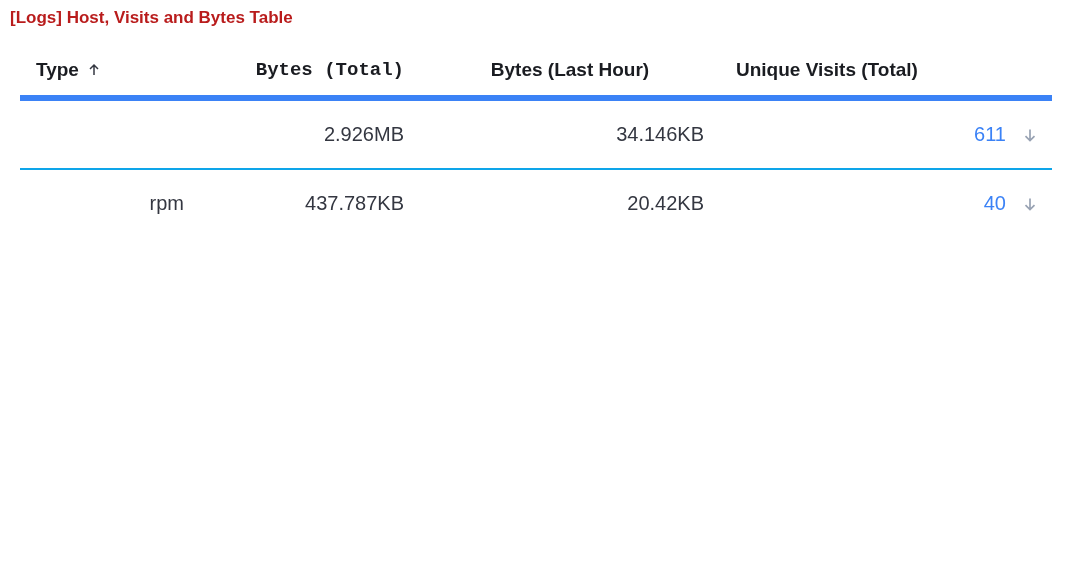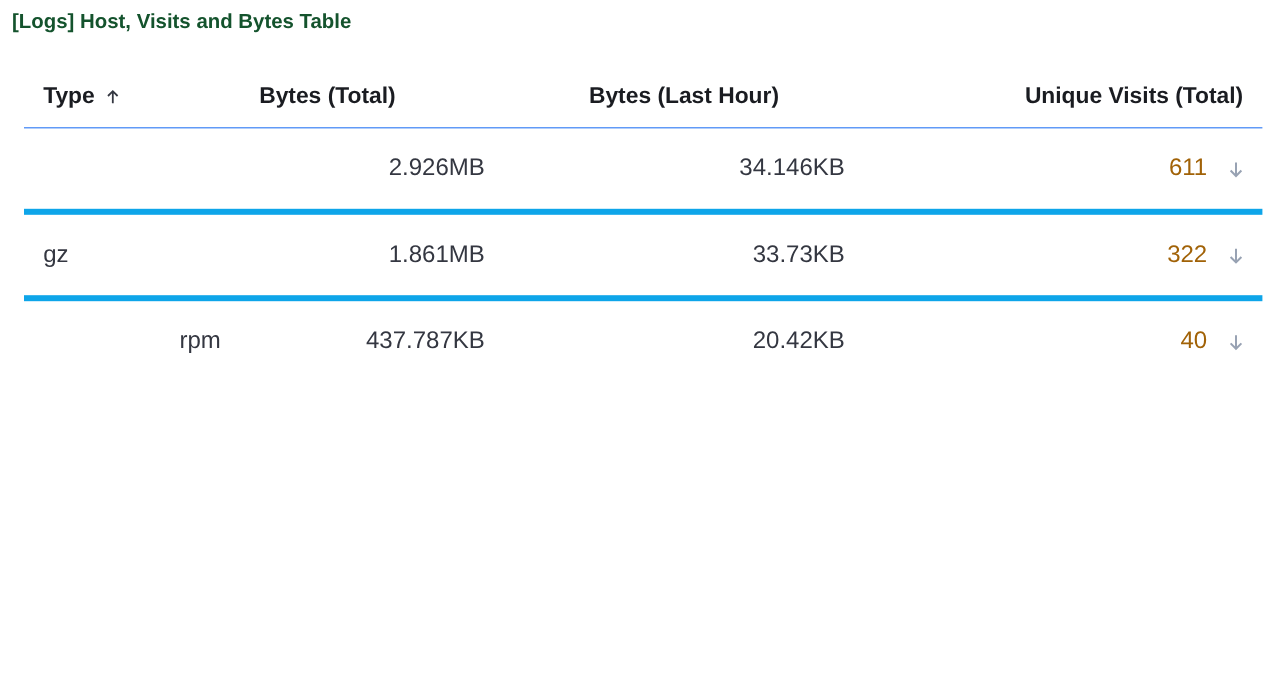--- a/index.html
+++ b/index.html
@@ -10,50 +10,51 @@
     body {
       font-family: -apple-system, BlinkMacSystemFont, "Segoe UI", Helvetica, Arial, sans-serif;
       background: #fff;
       color: #1a1c21;
       padding: 8px 20px 20px 20px;
       width: 1072px;
     }
     .panel-title {
       font-size: 17px;
       font-weight: 700;
-      color: #14532d;
-      margin-bottom: 28px;
+      color: #b91c1c;
+      margin-bottom: 17px;
       margin-left: -10px;
     }
     .data-table {
       width: 100%;
       border-collapse: collapse;
     }
     .data-table thead th {
       text-align: left;
       font-weight: 700;
       font-size: 19px;
       color: #1a1c21;
       padding: 14px 16px;
-      border-bottom: 1px solid #3b82f6;
+      border-bottom: 6px solid #3b82f6;
       white-space: nowrap;
     }
     .data-table thead th.col-type {
       text-align: left;
       width: 180px;
     }
     .data-table thead th.col-bytes-total {
+      text-align: right;
       width: 220px;
+      font-family: Liberation Mono, monospace;
     }
     .data-table thead th.col-bytes-last {
       text-align: center;
       width: 300px;
     }
     .data-table thead th.col-visits {
-      text-align: right;
     }
     .th-inner {
       display: inline-flex;
       align-items: center;
       gap: 6px;
     }
     .sort-icon {
       width: 18px;
       height: 18px;
       display: inline-flex;
@@ -61,21 +62,21 @@
       justify-content: center;
     }
     .sort-icon svg {
       stroke: #343741;
       stroke-width: 1.5;
       fill: none;
     }
     .data-table tbody td {
       font-size: 20px;
       padding: 22px 16px;
-      border-bottom: 5px solid #0ea5e9;
+      border-bottom: 2px solid #0ea5e9;
       color: #343741;
     }
     .data-table tbody tr:last-child td {
       border-bottom: none;
       text-align: right;
     }
     .data-table tbody td.cell-type {
       text-align: left;
     }
     .data-table tbody td.cell-num {
@@ -85,21 +86,21 @@
       text-align: right;
       padding-right: 12px;
     }
     .visits-wrap {
       display: inline-flex;
       align-items: center;
       gap: 14px;
       justify-content: flex-end;
     }
     .visits-value {
-      color: #a16207;
+      color: #3b82f6;
       font-size: 20px;
     }
     .trend-icon {
       width: 20px;
       height: 20px;
       display: inline-flex;
       align-items: center;
       justify-content: center;
     }
     .trend-icon svg {
@@ -145,33 +146,20 @@
         <td class="cell-visits"><span class="visits-wrap">
             <span class="visits-value">611</span>
             <span class="trend-icon">
               <svg width="18" height="18" viewBox="0 0 16 16">
                 <path d="M8 3 L8 13 M4 9 L8 13 L12 9"></path>
               </svg>
             </span>
           </span></td>
       </tr>
       <tr>
-        <td class="cell-type">gz</td>
-        <td class="cell-num">1.861MB</td>
-        <td class="cell-num">33.73KB</td>
-        <td class="cell-visits"><span class="visits-wrap">
-            <span class="visits-value">322</span>
-            <span class="trend-icon">
-              <svg width="18" height="18" viewBox="0 0 16 16">
-                <path d="M8 3 L8 13 M4 9 L8 13 L12 9"></path>
-              </svg>
-            </span>
-          </span></td>
-      </tr>
-      <tr>
         <td class="cell-type">rpm</td>
         <td class="cell-num">437.787KB</td>
         <td class="cell-num">20.42KB</td>
         <td class="cell-visits"><span class="visits-wrap">
             <span class="visits-value">40</span>
             <span class="trend-icon">
               <svg width="18" height="18" viewBox="0 0 16 16">
                 <path d="M8 3 L8 13 M4 9 L8 13 L12 9"></path>
               </svg>
             </span>

